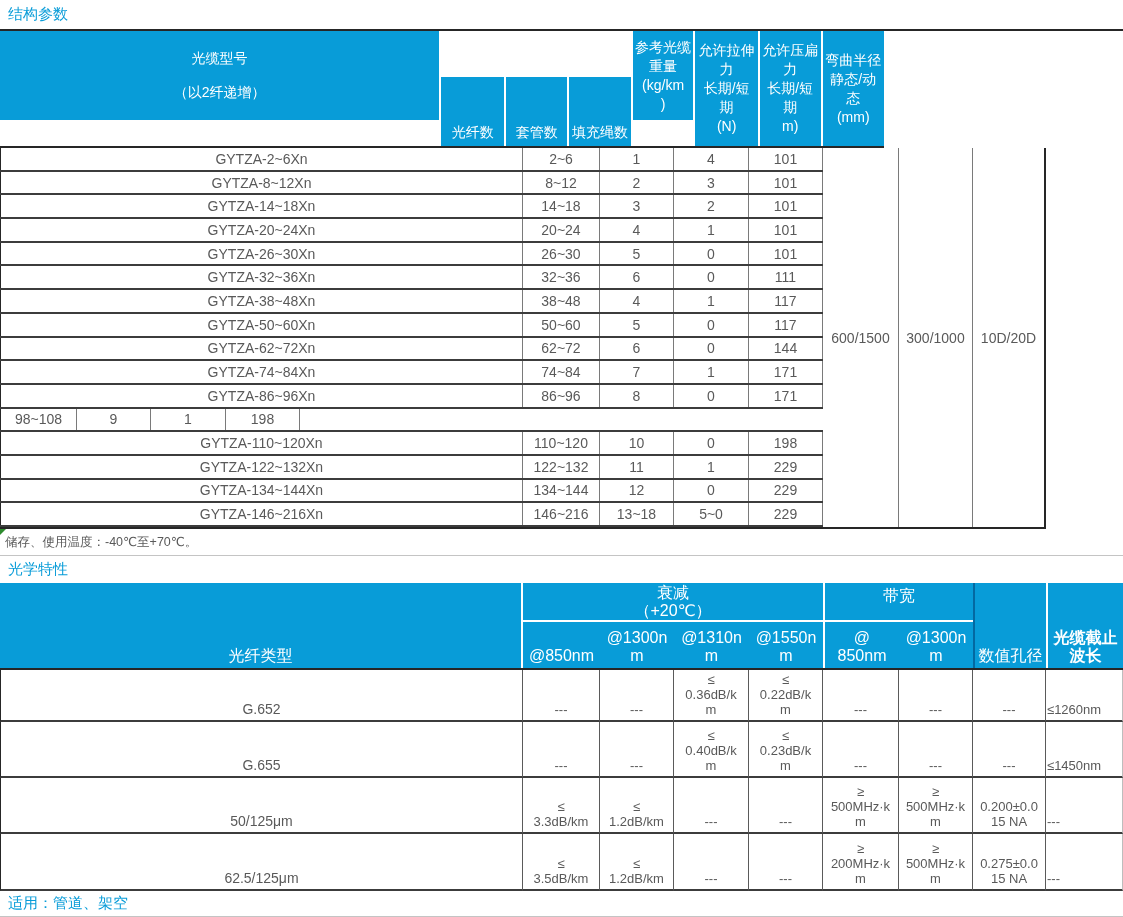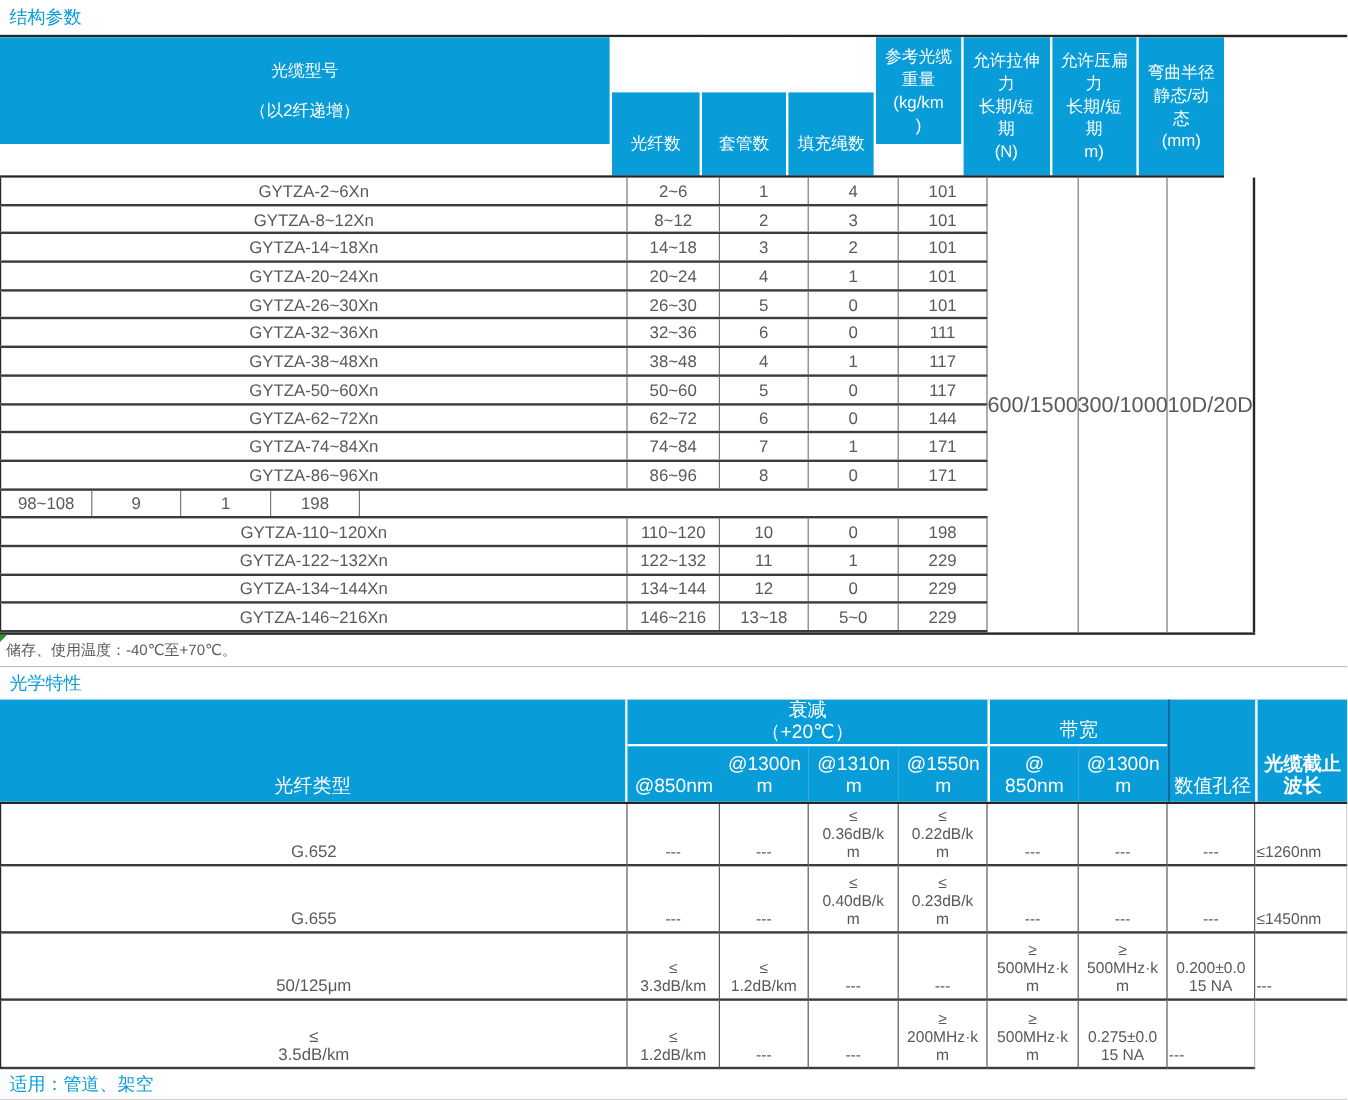--- a/index.html
+++ b/index.html
@@ -6,63 +6,63 @@
   html,body { background:#fff; }
   body { width:1123px; font-family:"Liberation Sans","DejaVu Sans",sans-serif; color:#595959; }
   #page { position:relative; width:1123px; height:917px; overflow:hidden; background:#fff; }
 
   .band { display:flex; align-items:center; padding-left:8px; color:#089cd8; font-size:15px; }
   .band1 { height:31px; border-bottom:2px solid #262626; }
   .band2 { height:27px; }
   .band3 { height:26px; border-bottom:1px solid #c4c4c4; }
 
   
-  .t1head { width:1020px; height:117px; display:flex; background:#fff; border-bottom:2px solid #262626; }
+  .t1head { width:884px; height:117px; display:flex; background:#fff; border-bottom:2px solid #262626; }
   .hc { display:flex; flex-direction:column; border-right:2px solid #fff; }
   .hc:last-child { border-right:none; }
   .hb { flex:1; background:#089cd8; color:#fff; font-size:14px; line-height:19px;
         display:flex; flex-direction:column; align-items:center; text-align:center;
         white-space:pre-line; }
-  .hb.bottom { justify-content:flex-end; padding-bottom:17px;margin-top:46px; }
+  .hb.bottom { justify-content:flex-end; padding-bottom:4px;margin-top:46px; }
   .hb.center { justify-content:center; }
   .hb.spread { justify-content:space-around; padding:10px 0; }
   .strip { height:26px; background:#fff; }
   .hw1{width:523px}.hw2{width:77px}.hw3{width:74px}.hw4{width:75px}.hw5{width:74px}.hw6{width:76px}.hw7{width:74px}.hw8{width:73px}
 
   
   .t1body { position:relative; width:1046px; height:381px; display:flex; flex-direction:column;
             border-bottom:2px solid #262626; }
   .t1row { flex:1; width:823px; display:flex; border-bottom:2px solid #3c3c3c; }
   .t1row:last-child { border-bottom:none; }
   .t1row .d { display:flex; align-items:center; justify-content:center;
               font-size:14px; border-right:1px solid #7a7a7a; }
   .t1row .d:first-child { border-left:1px solid #262626; }
   .c1{width:523px}.c2{width:77px}.c3{width:74px}.c4{width:75px}.c5{width:74px}
   .spancell { position:absolute; top:0; bottom:0; display:flex; align-items:center; justify-content:center;
-              font-size:18px; border-right:1px solid #7a7a7a; background:transparent;text-align:center; }
+              font-size:14px; border-right:1px solid #7a7a7a; background:transparent;text-align:center; }
   .sp1{left:823px;width:76px}
   .sp2{left:899px;width:74px}
   .sp3{left:973px;width:73px;border-right:2px solid #262626;}
 
   
   .noterow { position:relative; height:27px; display:flex; align-items:center; padding-left:5px;
              font-size:12.5px; color:#595959; border-bottom:1px solid #c4c4c4; }
   .tri { position:absolute; left:0; top:0; width:0; height:0;
          border-top:6px solid #2e8b2e; border-right:6px solid transparent; }
 
   
   .t2head { width:1123px; height:87px; display:grid; background:#fff;
             grid-template-columns:523px 77px 74px 75px 74px 76px 74px 73px 77px;
             grid-template-rows:39px 46px; border-bottom:2px solid #262626; }
   .ob { background:#089cd8; color:#fff; font-size:16px; line-height:18px;
         display:flex; flex-direction:column; align-items:center; justify-content:flex-end;
         text-align:center; white-space:pre-line; padding-bottom:3px; }
   .o-c1 { grid-column:1; grid-row:1/3; border-right:2px solid #fff; }
   .o-att { grid-column:2/6; grid-row:1; border-bottom:2px solid #fff; padding-bottom:0; }
-  .o-bw  { grid-column:6/8; grid-row:1; border-left:2px solid #fff; border-bottom:2px solid #fff; padding-bottom:2px; }
+  .o-bw  { grid-column:6/8; grid-row:1; border-left:2px solid #fff; border-bottom:2px solid #fff; padding-bottom:15px; }
   .o-s2{grid-column:2;grid-row:2}.o-s3{grid-column:3;grid-row:2}.o-s4{grid-column:4;grid-row:2}
   .o-s5{grid-column:5;grid-row:2}.o-s6{grid-column:6;grid-row:2;border-left:2px solid #fff}.o-s7{grid-column:7;grid-row:2}
   .o-na  { grid-column:8; grid-row:1/3; border-left:2px solid #0369a1; }
   .o-cut { grid-column:9; grid-row:1/3; border-left:2px solid #fff;font-weight:bold; }
 
   
   .t2row { width:1123px; display:grid;
            grid-template-columns:523px 77px 74px 75px 74px 76px 74px 73px 77px; }
   .rh1{height:52px}.rh2{height:56px}.rh3{height:56px}.rh4{height:57px}
   .t2row .c { display:flex; align-items:flex-end; justify-content:center; text-align:center;
@@ -316,20 +316,21 @@
 500MHz·k
 m</div>
     <div class="c">≥
 500MHz·k
 m</div>
     <div class="c">0.200±0.0
 15 NA</div>
     <div class="c">---</div>
   </div>
   <div class="t2row rh4">
+    <div class="c">62.5/125μm</div>
     <div class="c">≤
 3.5dB/km</div>
     <div class="c">≤
 1.2dB/km</div>
     <div class="c">---</div>
     <div class="c">---</div>
     <div class="c">≥
 200MHz·k
 m</div>
     <div class="c">≥

